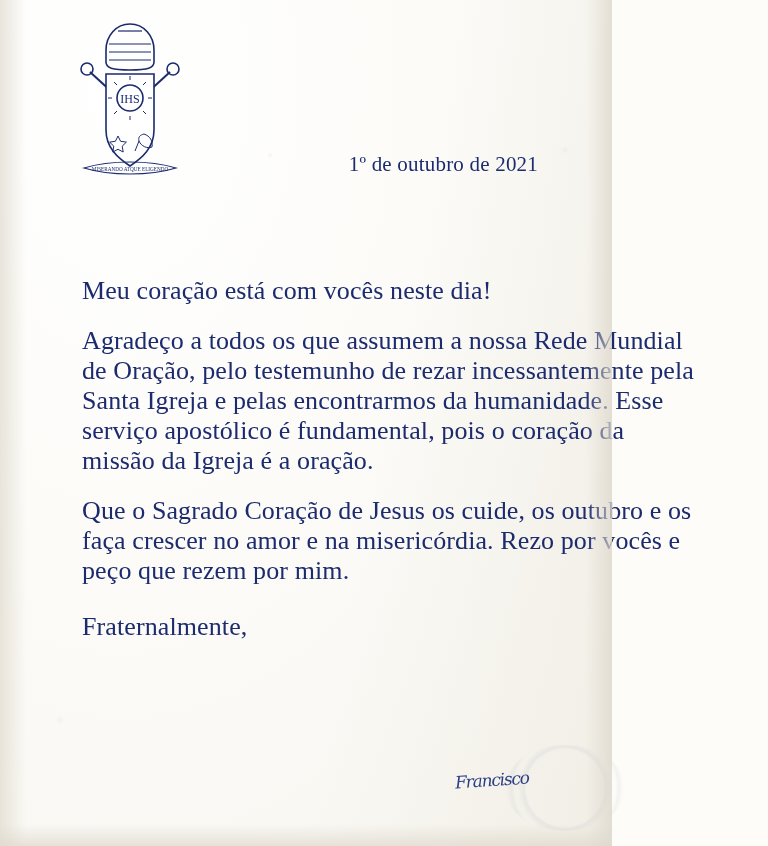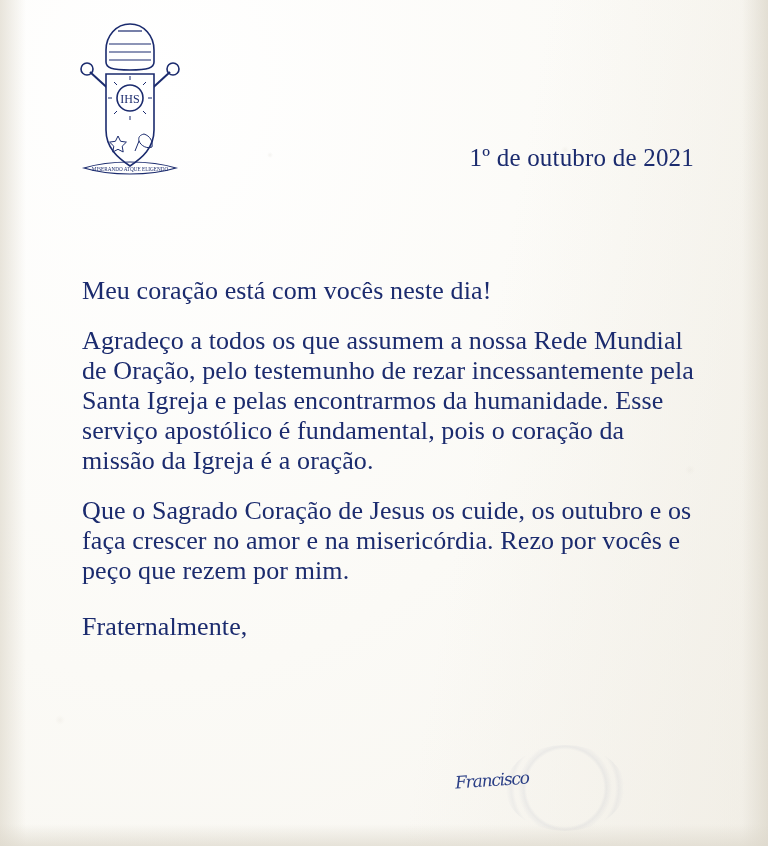--- a/index.html
+++ b/index.html
@@ -10,21 +10,21 @@
     width: 768px;
     height: 846px;
     background: #fdfcf8;
     font-family: "Liberation Serif", serif;
     color: #1a2a6b;
     overflow: hidden;
     position: relative;
   }
   .page {
     position: relative;
-    width: 768px;
+    width: 612px;
     height: 846px;
     background:
       radial-gradient(ellipse at 20% 10%, #ffffff 0%, #fbfaf6 55%, #f7f5ef 100%);
   }
   
   .paper-noise {
     position: absolute;
     inset: 0;
     pointer-events: none;
     background:
@@ -37,22 +37,22 @@
   .crest {
     position: absolute;
     left: 66px;
     top: 18px;
     width: 128px;
     height: 166px;
   }
   .letter-date {
     position: absolute;
     right: 74px;
-    top: 144px;
-    font-size: 25px;
+    top: 152px;
+    font-size: 21px;
     letter-spacing: .2px;
     color: #1b2b6e;
     white-space: nowrap;
   }
   .body-text {
     position: absolute;
     left: 72px;
     top: 276px;
     width: 630px;
   }

